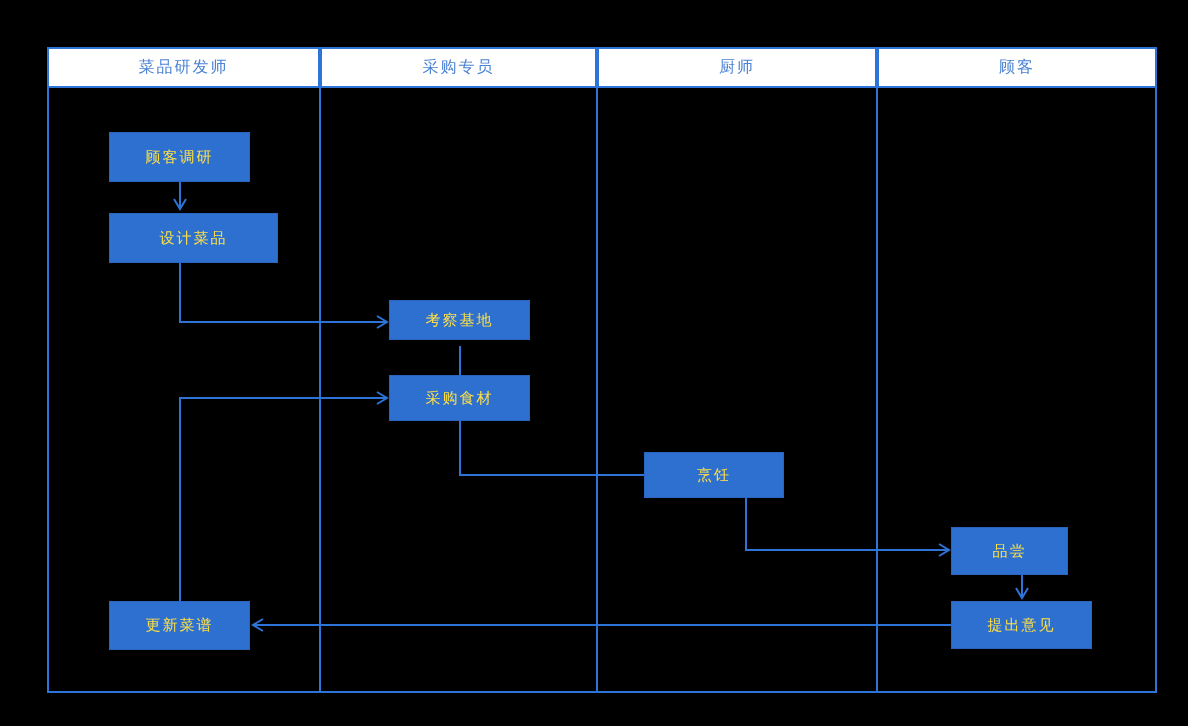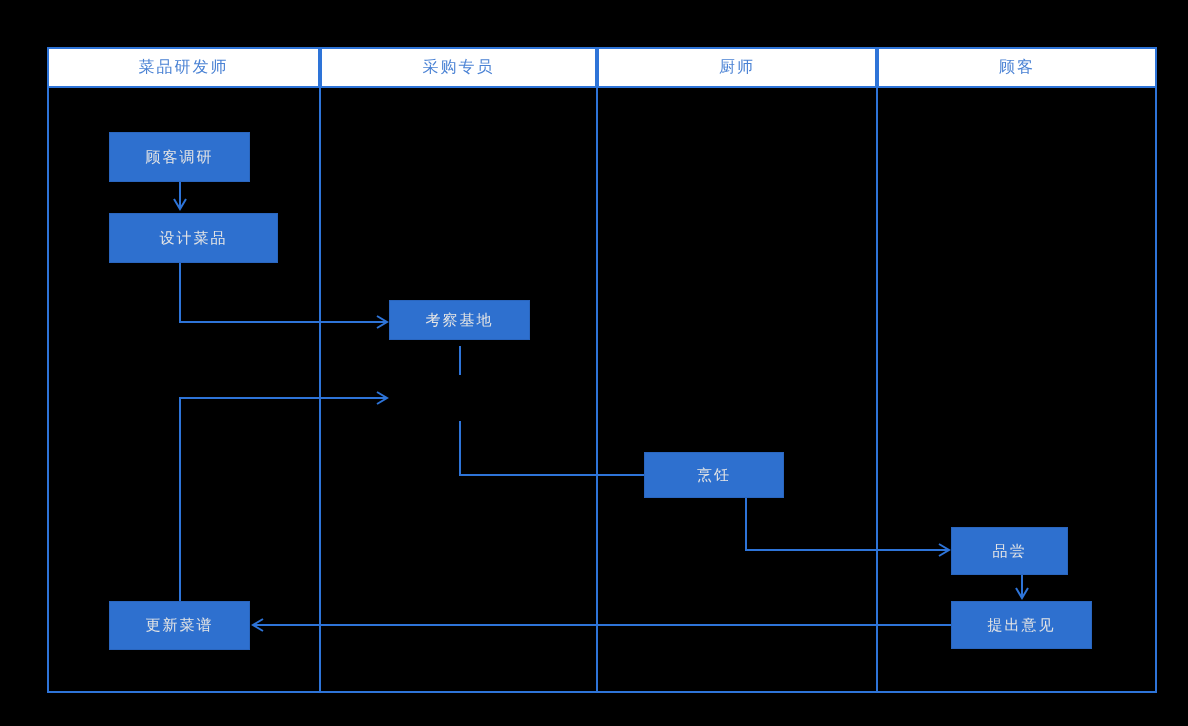--- a/index.html
+++ b/index.html
@@ -41,21 +41,21 @@
     letter-spacing: 2px;
   }
   .node {
     position: absolute;
     box-sizing: border-box;
     background: #2e70cf;
     border: 1px solid #2a66bf;
     display: flex;
     align-items: center;
     justify-content: center;
-    color: #e5e5e5;
+    color: #fde047;
     font-size: 15px;
     letter-spacing: 2px;
   }
   #connectors {
     position: absolute;
     left: 0; top: 0;
     width: 1188px; height: 726px;
     pointer-events: none;
   }
   #connectors polyline {
@@ -105,20 +105,23 @@
 
   <div class="node" style="left:109px; top:132px; width:141px; height:50px;">
     <span>顾客调研</span>
   </div>
   <div class="node" style="left:109px; top:213px; width:169px; height:50px;">
     <span>设计菜品</span>
   </div>
   <div class="node" style="left:389px; top:300px; width:141px; height:40px;">
     <span>考察基地</span>
   </div>
+  <div class="node" style="left:389px; top:375px; width:141px; height:46px;">
+    <span>采购食材</span>
+  </div>
   <div class="node" style="left:644px; top:452px; width:140px; height:46px;">
     <span>烹饪</span>
   </div>
   <div class="node" style="left:951px; top:527px; width:117px; height:48px;">
     <span>品尝</span>
   </div>
   <div class="node" style="left:951px; top:601px; width:141px; height:48px;">
     <span>提出意见</span>
   </div>
   <div class="node" style="left:109px; top:601px; width:141px; height:49px;">

